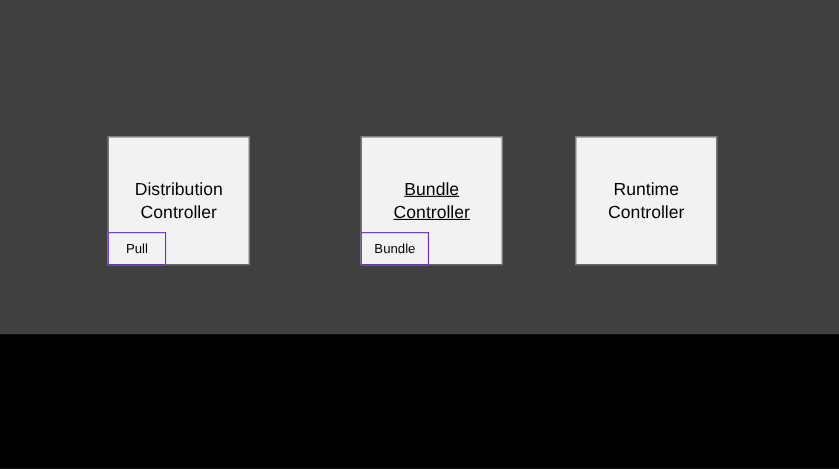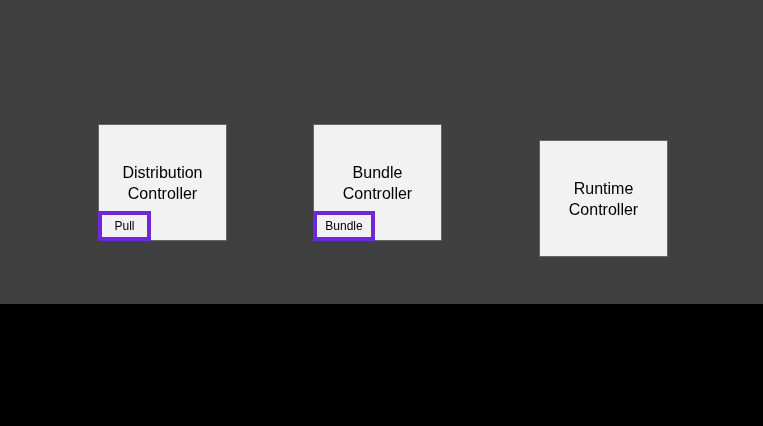--- a/index.html
+++ b/index.html
@@ -22,38 +22,38 @@
     width: 129px;
     height: 117px;
     box-sizing: border-box;
     background: #f2f2f2;
     border: 1px solid #666666;
     display: flex;
     align-items: center;
     justify-content: center;
   }
   .node-1 { left: 98px; }
-  .node-2 { left: 313px; }
-  .node-3 { left: 539px; margin-top: 16px; }
+  .node-2 { left: 328px; text-decoration: underline; }
+  .node-3 { left: 523px; }
   .node-label {
     display: block;
     max-width: 110px;
     text-align: center;
     font-size: 16px;
     line-height: 21px;
     color: #000000;
   }
   .action-box {
     position: absolute;
     left: -1px;
     bottom: -1px;
     height: 30px;
     box-sizing: border-box;
     background: #f2f2f2;
-    border: 4px solid #6d28d9;
+    border: 1px solid #6d28d9;
     display: flex;
     align-items: center;
     justify-content: center;
   }
   .action-pull { width: 53px; }
   .action-unpack { width: 62px; }
   .action-label {
     font-size: 12px;
     line-height: 12px;
     color: #000000;

